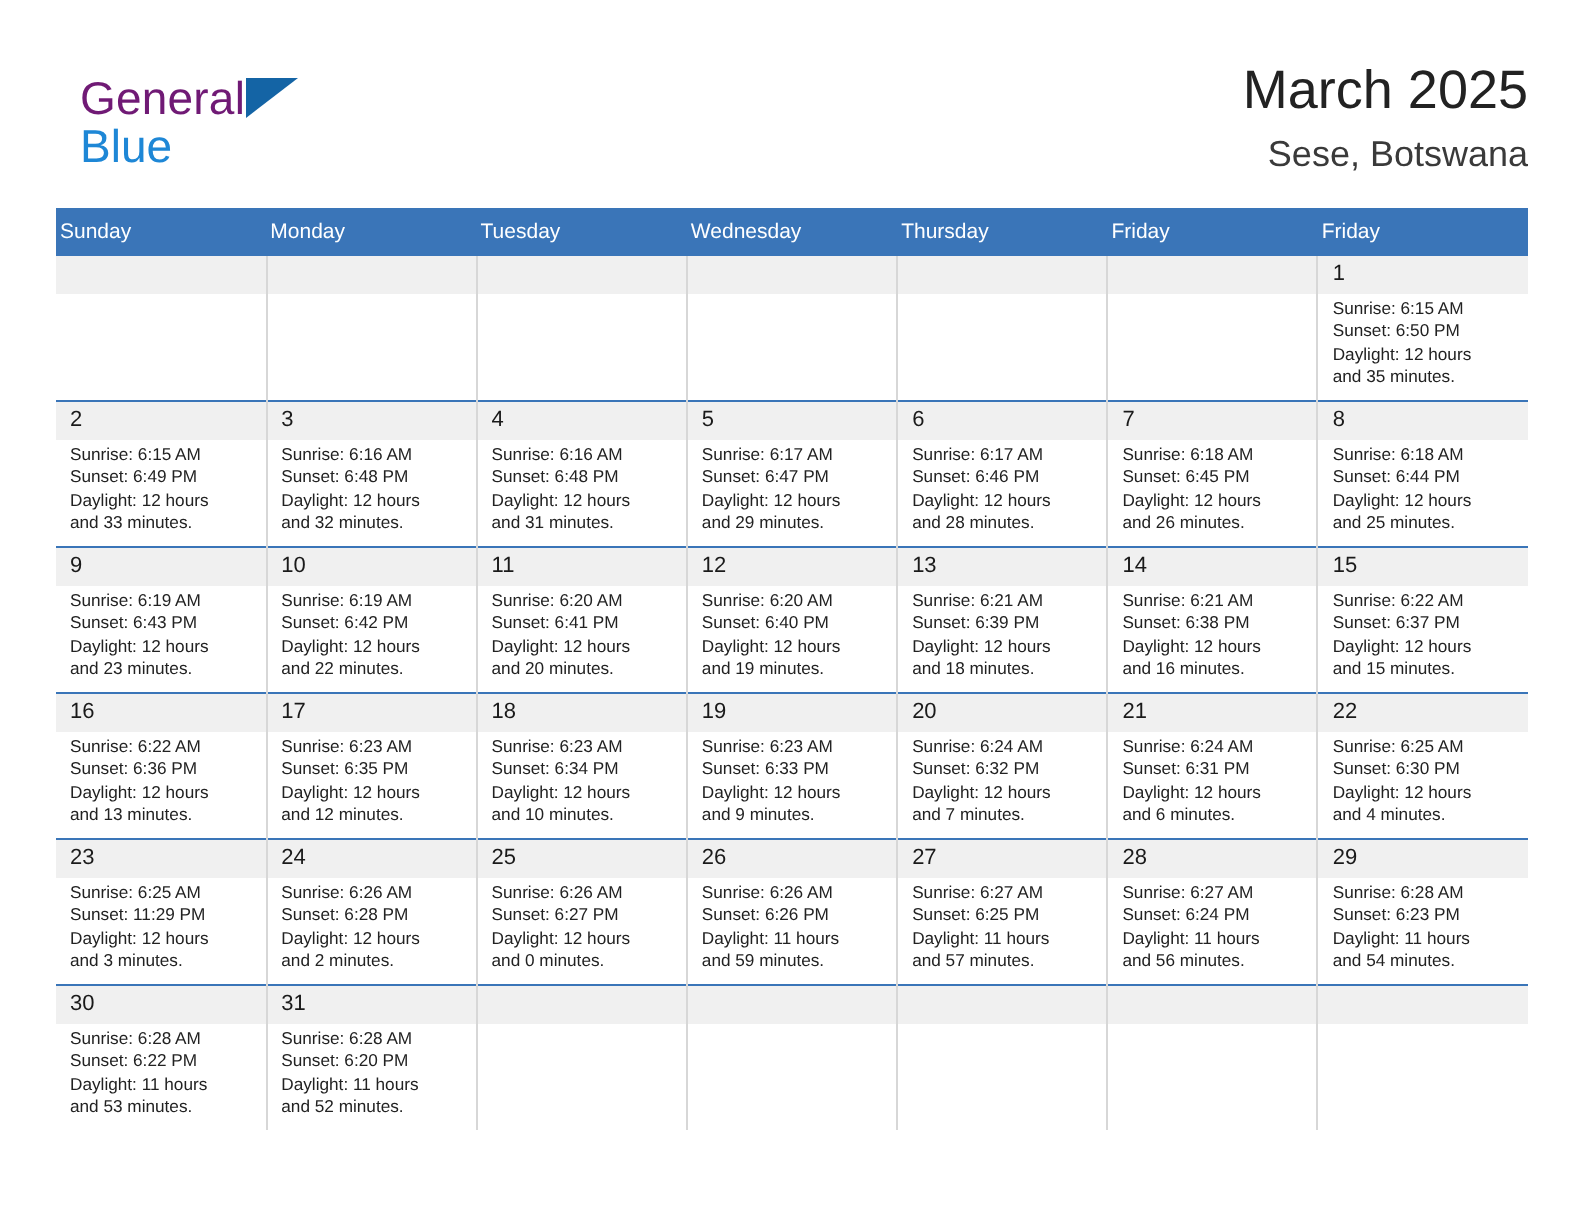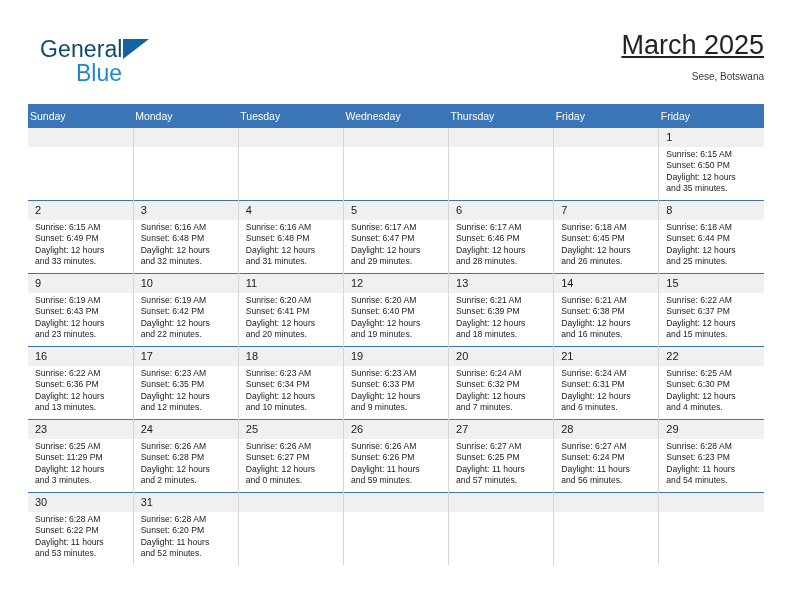--- a/index.html
+++ b/index.html
@@ -33,57 +33,55 @@
     position: absolute;
     left: 12px;
     top: 8px;
     width: 220px;
     height: 60px;
   }
   .brand-line1 {
     position: relative;
     font-size: 23px;
     line-height: 26px;
-    color: #0c4a6e;
+    color: #701a75;
     letter-spacing: 0.1px;
     white-space: nowrap;
   }
   .brand-tri {
     display: inline-block;
     vertical-align: -2px;
     margin-left: 0px;
     width: 0;
     height: 0;
     border-left: 26px solid #1464a5;
     border-bottom: 20px solid transparent;
   }
   .brand-line2 {
     margin-top: -2px;
-    margin-left: 36px;
     font-size: 23px;
     line-height: 26px;
     color: #1e87d6;
   }
 
   .title-block {
     position: absolute;
     right: 0;
     top: 0;
     text-align: right;
   }
   .cal-title {
     font-size: 27px;
     line-height: 34px;
     color: #222222;
     font-weight: normal;
     margin: 0;
-    text-decoration: underline;
   }
   .cal-subtitle {
-    font-size: 10px;
+    font-size: 18px;
     line-height: 22px;
     color: #3a3a3a;
     margin: 4px 0 0 0;
   }
 
   
   .calendar {
     position: absolute;
     left: 28px;
     top: 104px;

